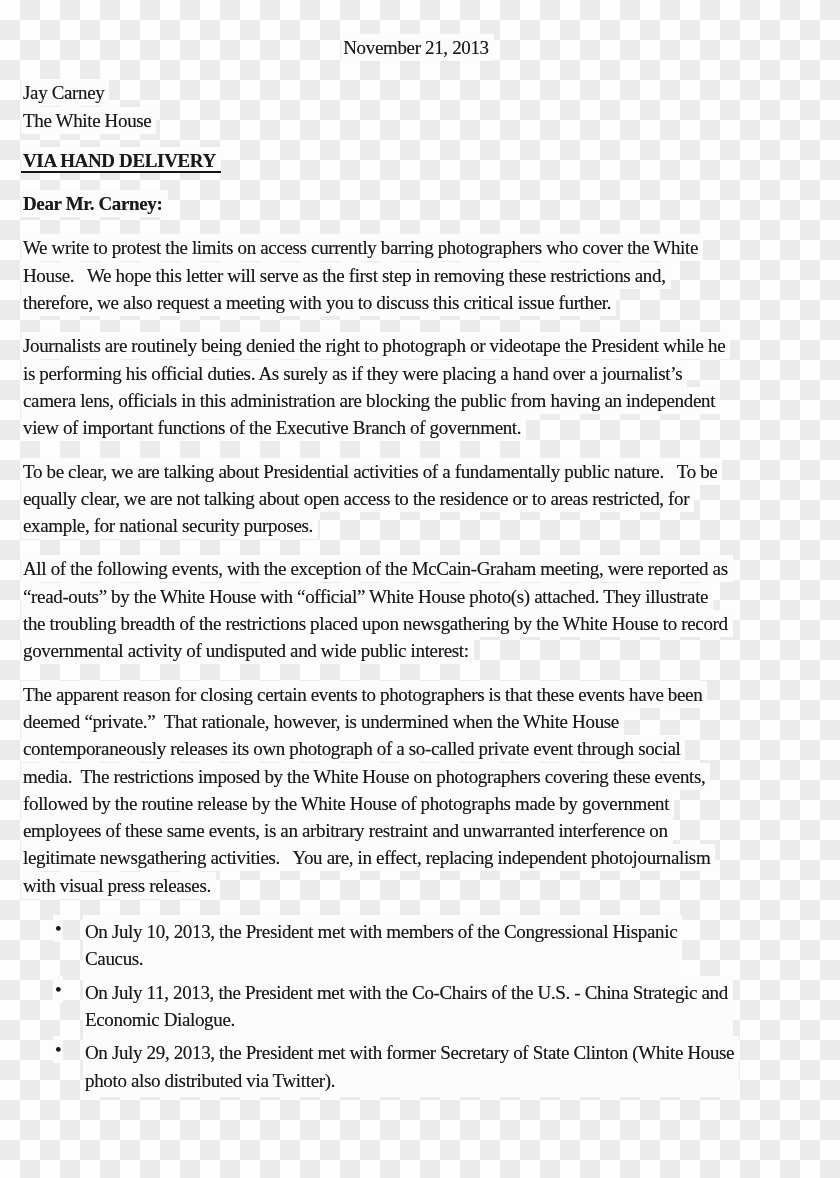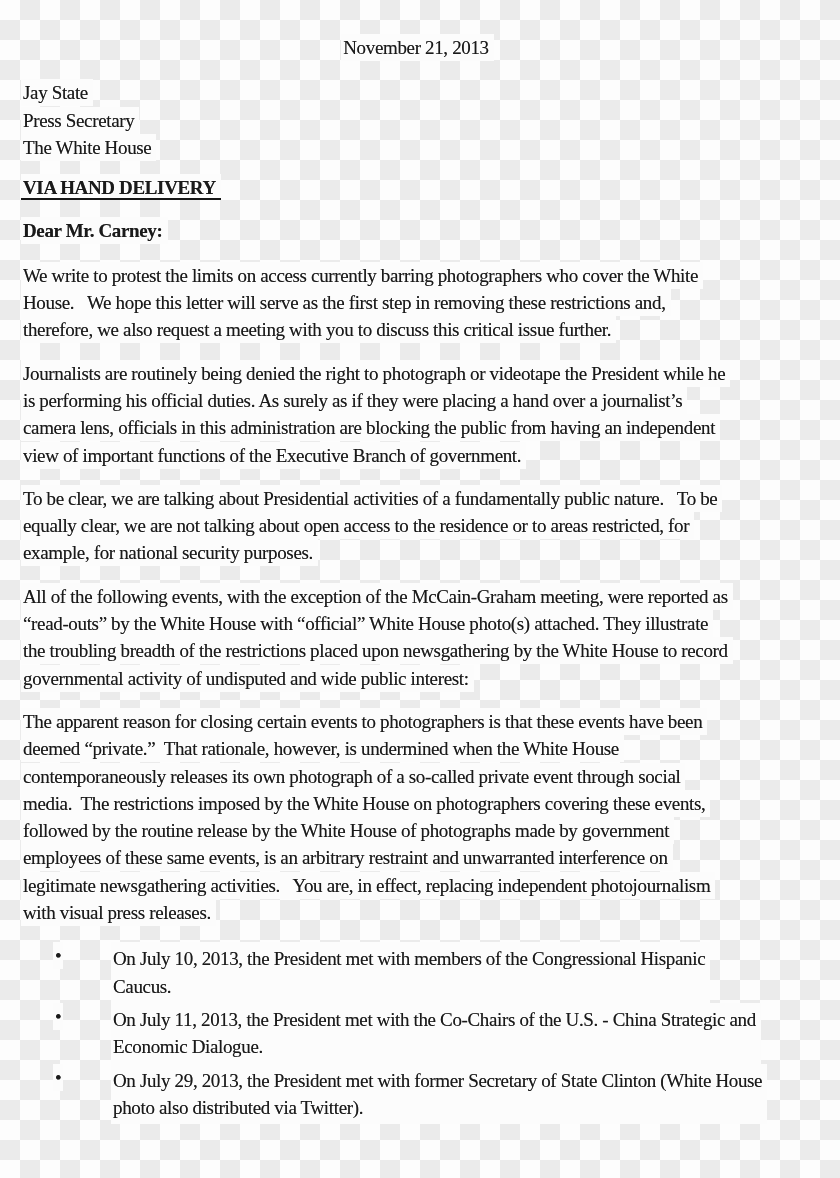--- a/index.html
+++ b/index.html
@@ -56,32 +56,31 @@
     align-items: flex-start;
     padding-left: 32px;
   }
   .bullet-marker {
     flex: none;
     width: 30px;
     font-size: 19px;
     line-height: 27.3px;
   }
   .bullet-marker .strip { padding: 3px 2px; }
-  .bullet-text { flex: none; margin-left: 28px; }
+  .bullet-text { flex: none; }
 </style>
 </head>
 <body>
 
 <div class="page">
 
   <p class="date line"><span class="strip">November 21, 2013</span></p>
 
   <div class="address">
-    <p class="line"><span class="strip">Jay State</span></p>
-    <p class="line"><span class="strip">Press Secretary</span></p>
+    <p class="line"><span class="strip">Jay Carney</span></p>
     <p class="line"><span class="strip">The White House</span></p>
   </div>
 
   <p class="heading line"><span class="strip">VIA HAND DELIVERY</span></p>
 
   <p class="salutation line"><span class="strip">Dear Mr. Carney:</span></p>
 
   <p class="para"><span class="strip">We write to protest the limits on access currently barring photographers who cover the White
 House.   We hope this letter will serve as the first step in removing these restrictions and,
 therefore, we also request a meeting with you to discuss this critical issue further.</span></p>

